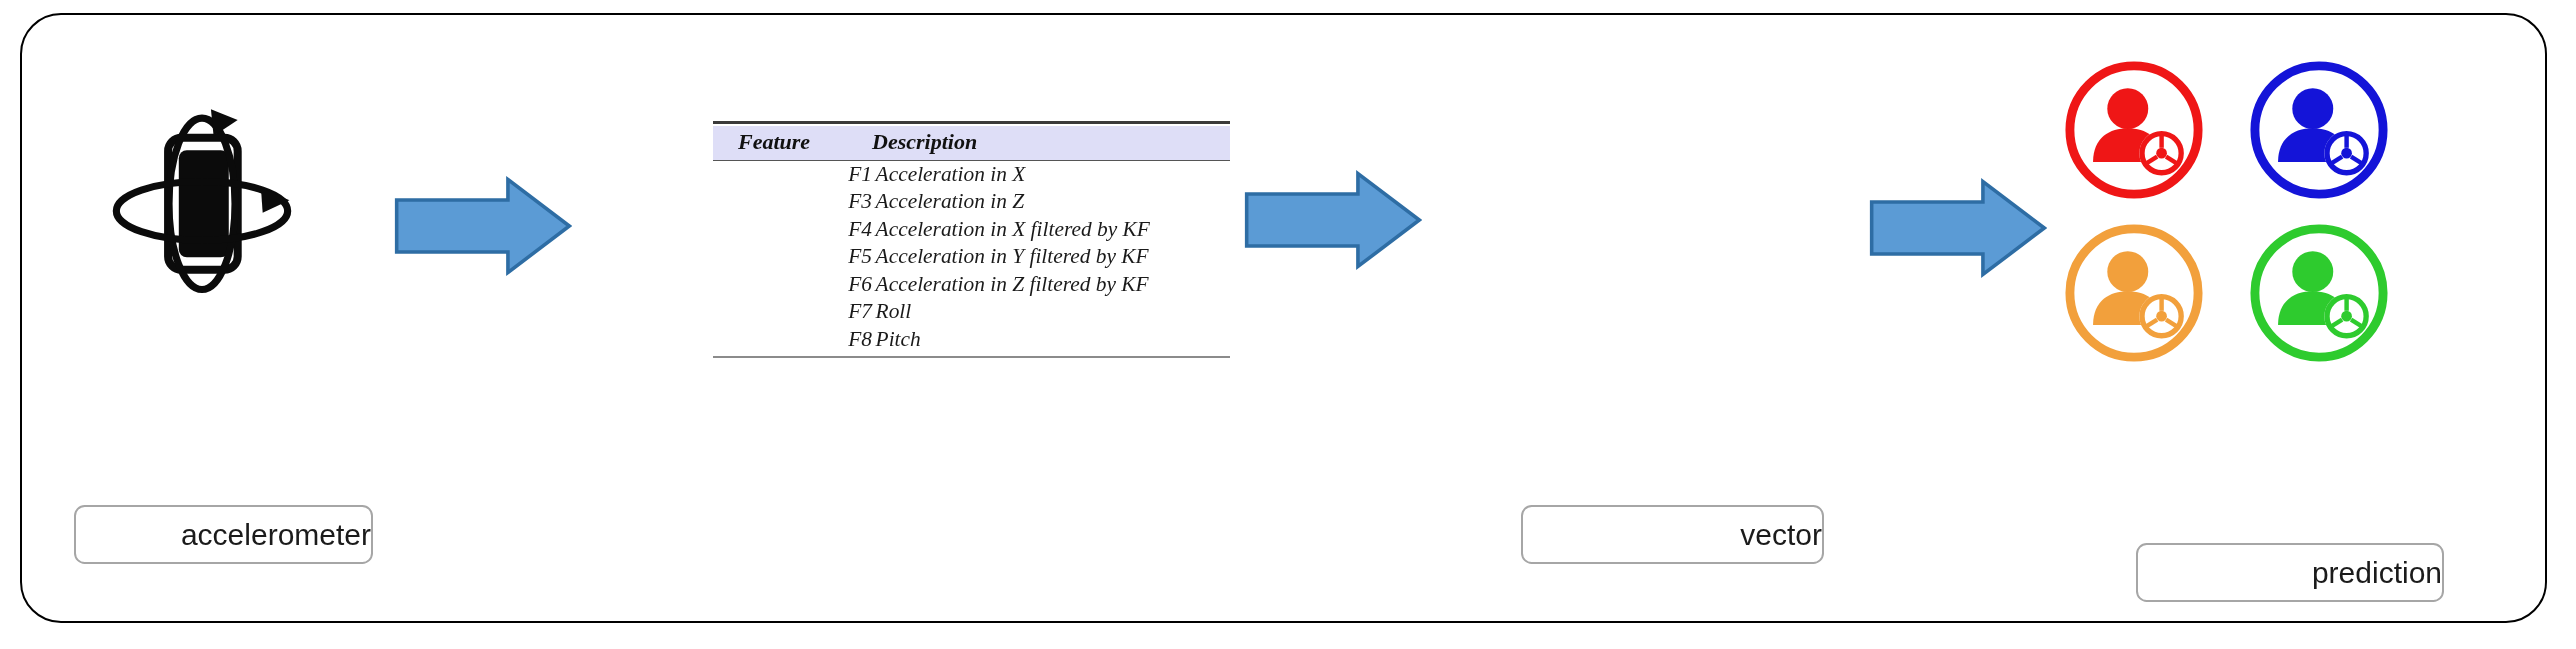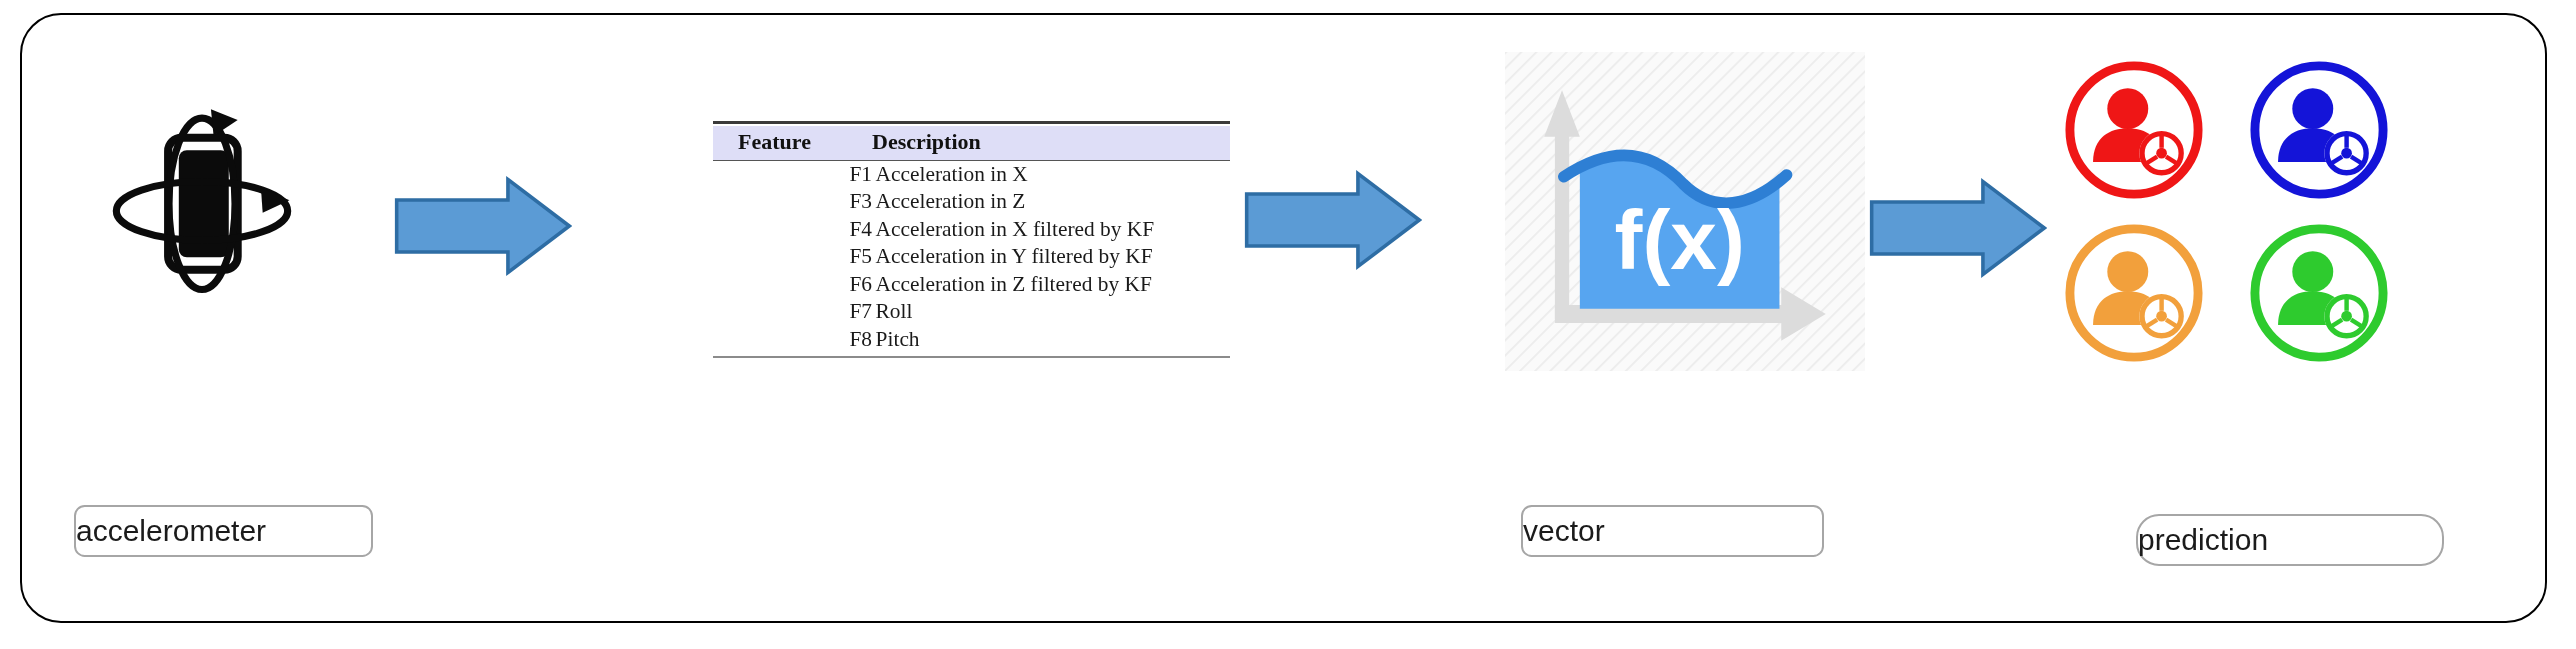--- a/index.html
+++ b/index.html
@@ -13,21 +13,21 @@
     border:2.7px solid #000;border-radius:41px;box-sizing:border-box;background:#fff;
   }
 
   
   .node{position:absolute;}
 
   
   .accel-wrap{left:86px;top:86px;width:232px;height:232px;}
 
   
-  .tbl{left:713px;top:121px;width:517px;}
+  .tbl{left:713px;top:121px;width:517px;font-style:italic;}
   .tbl table{border-collapse:collapse;width:100%;font-family:"Liberation Serif",serif;}
   .tbl .toprule{height:0;border-top:2.3px solid #3a3a3a;border-bottom:1.4px solid #3a3a3a;
                 margin-bottom:1.8px;}
   .tbl thead th{
     background:#dedef7;font-weight:bold;font-size:22px;color:#111;
     padding:3.6px 0 4.5px 0;text-align:left;border-bottom:1.4px solid #555;
   }
   .tbl thead th.c1{width:134px;padding-left:25px;}
   .tbl tbody td{font-size:21.4px;color:#1a1a1a;padding:0.9px 0;line-height:1.2;white-space:nowrap;}
   .tbl tbody td.c1{text-align:right;width:134px;}
@@ -43,29 +43,29 @@
 
   
   .pred-grid{left:2053px;top:55px;width:348px;height:312px;}
   .pred-grid .row{display:flex;gap:23px;}
   .pred-grid .row+ .row{margin-top:12.5px;}
   .pred-icon{width:162px;height:150px;}
   .pred-icon svg{display:block;width:100%;height:100%;}
 
   
   .pill{
-    position:absolute;height:52px;border:2.7px solid #a6a6a6;border-radius:10.7px;
-    background:#fff;display:flex;align-items:center;justify-content:flex-start;
+    position:absolute;height:59px;border:2.7px solid #a6a6a6;border-radius:10.7px;
+    background:#fff;display:flex;align-items:center;justify-content:flex-end;
     font-size:30px;color:#1b1b1b;font-family:"Liberation Sans",sans-serif;
     box-sizing:border-box;
   }
   .pill.p1{left:74px;top:505px;width:299px;}
   .pill.p2{left:778px;top:514px;width:300px;}
   .pill.p3{left:1521px;top:505px;width:303px;}
-  .pill.p4{left:2136px;top:514px;width:308px;border-radius:23px;}
+  .pill.p4{left:2136px;top:543px;width:308px;}
 </style>
 </head>
 <body>
 
 <div id="stage">
   <div class="frame"></div>
 
   <div class="node accel-wrap">
     <svg viewBox="0 0 260 260" width="232" height="232" aria-hidden="true">
 
@@ -130,42 +130,20 @@
     </table>
     <div class="botrule"></div>
   </div>
 
   <div class="node arrow" style="left:1244px;top:169px;">
     <svg viewBox="0 0 200 114" preserveAspectRatio="none">
       <polygon points="3,28 128,28 128,5 197,57 128,109 128,86 3,86" fill="#5B9BD5" stroke="#2E6DA4" stroke-width="4" stroke-linejoin="miter"></polygon>
     </svg>
   </div>
 
-  <div class="node model-wrap">
-    <svg viewBox="0 0 404 358" width="360" height="319">
-      <defs>
-        <pattern id="hatch" width="12" height="12" patternUnits="userSpaceOnUse" patternTransform="rotate(45)">
-          <rect width="12" height="12" fill="#fafafa"></rect>
-          <line x1="0" y1="0" x2="0" y2="12" stroke="#ececec" stroke-width="4"></line>
-        </pattern>
-      </defs>
-
-      <rect x="0" y="0" width="404" height="358" fill="url(#hatch)"></rect>
-
-      <polygon points="44,95 64,43 84,95 72,95 72,300 56,300 56,95" fill="#DCDCDC"></polygon>
-
-      <polygon points="56,284 310,284 310,264 360,294 310,324 310,304 56,304" fill="#DCDCDC"></polygon>
-
-      <path d="M84,134 C124,110 164,112 200,146 C232,176 272,170 308,144 L308,288 L84,288 Z" fill="#57A5F0"></path>
-
-      <path d="M66,140 C120,104 164,110 200,148 C234,182 276,174 316,138" fill="none" stroke="#2E7FD4" stroke-width="13" stroke-linecap="round"></path>
-
-      <text x="196" y="244" text-anchor="middle" font-family="Liberation Sans, sans-serif" font-size="94" font-weight="bold" fill="#ffffff">f(x)</text>
-    </svg>
-  </div>
 
   <div class="node arrow" style="left:1869px;top:177px;">
     <svg viewBox="0 0 200 114" preserveAspectRatio="none">
       <polygon points="3,28 128,28 128,5 197,57 128,109 128,86 3,86" fill="#5B9BD5" stroke="#2E6DA4" stroke-width="4" stroke-linejoin="miter"></polygon>
     </svg>
   </div>
 
   <div class="node pred-grid">
     <div class="row">
       <div class="pred-icon">

